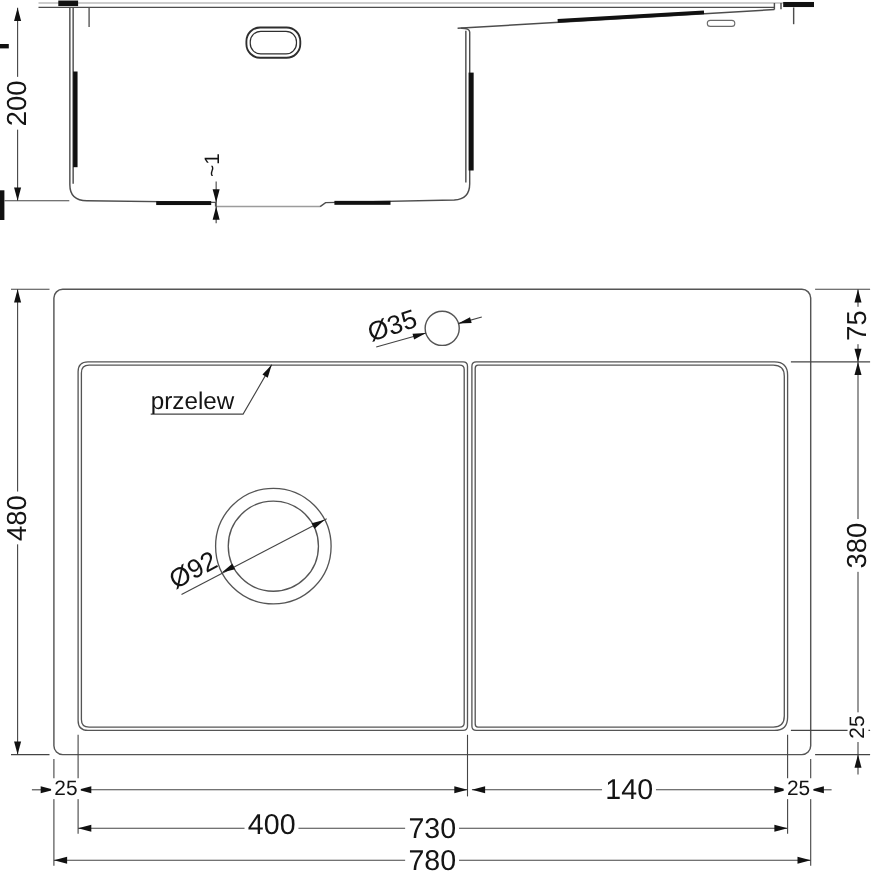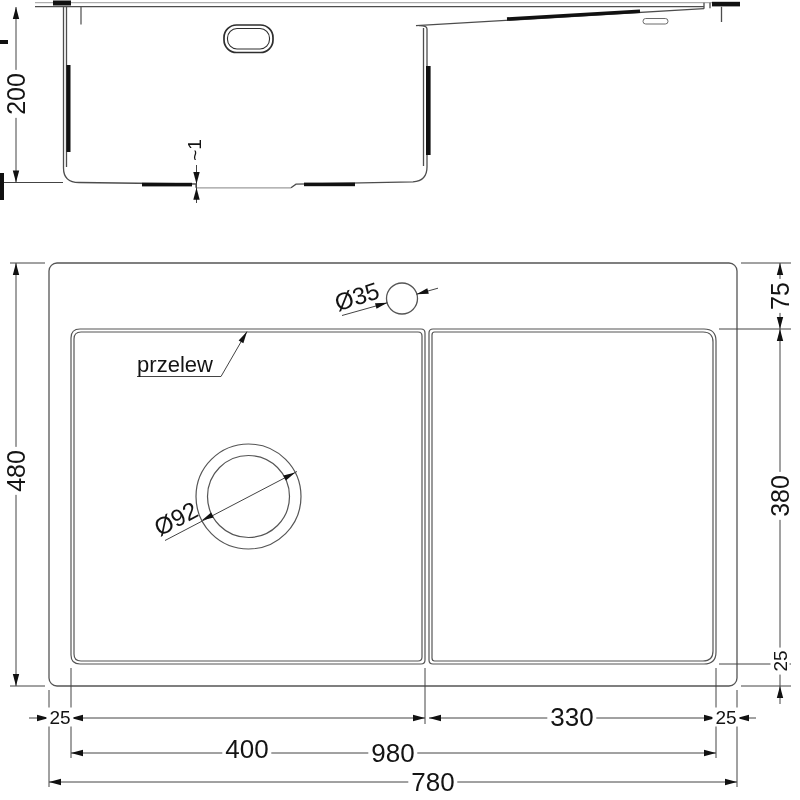--- a/index.html
+++ b/index.html
@@ -159,18 +159,18 @@
   <div class="lbl fs22" style="left:175px;top:365px;">przelew</div>
   <div class="lbl fs24" style="left:357px;top:297px;transform:translate(-50%,-50%) rotate(-18deg);">Ø35</div>
   <div class="lbl fs24" style="left:176px;top:519px;transform:translate(-50%,-50%) rotate(-28deg);">Ø92</div>
 
   <div class="lbl rot90 fs25 bg" style="left:780px;top:296px;">75</div>
   <div class="lbl rot90 fs25 bg" style="left:780px;top:496px;">380</div>
   <div class="lbl rot90 fs19 bg" style="left:780px;top:661px;">25</div>
 
   <div class="lbl fs19 bg" style="left:60px;top:717px;">25</div>
   <div class="lbl fs26 bg" style="left:247px;top:749px;">400</div>
-  <div class="lbl fs26 bg" style="left:572px;top:717px;">330</div>
+  <div class="lbl fs26 bg" style="left:572px;top:717px;">140</div>
   <div class="lbl fs19 bg" style="left:726px;top:717px;">25</div>
-  <div class="lbl fs26 bg" style="left:393px;top:753px;">980</div>
-  <div class="lbl fs26 bg" style="left:393px;top:782px;margin-left:40px;">780</div>
+  <div class="lbl fs26 bg" style="left:393px;top:753px;">730</div>
+  <div class="lbl fs26 bg" style="left:393px;top:782px;">780</div>
 
 </div>
 
 </body></html>

